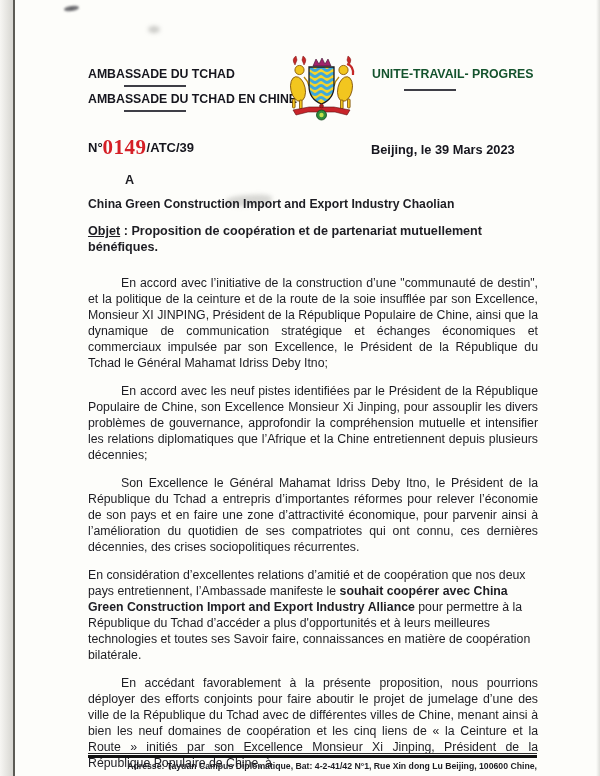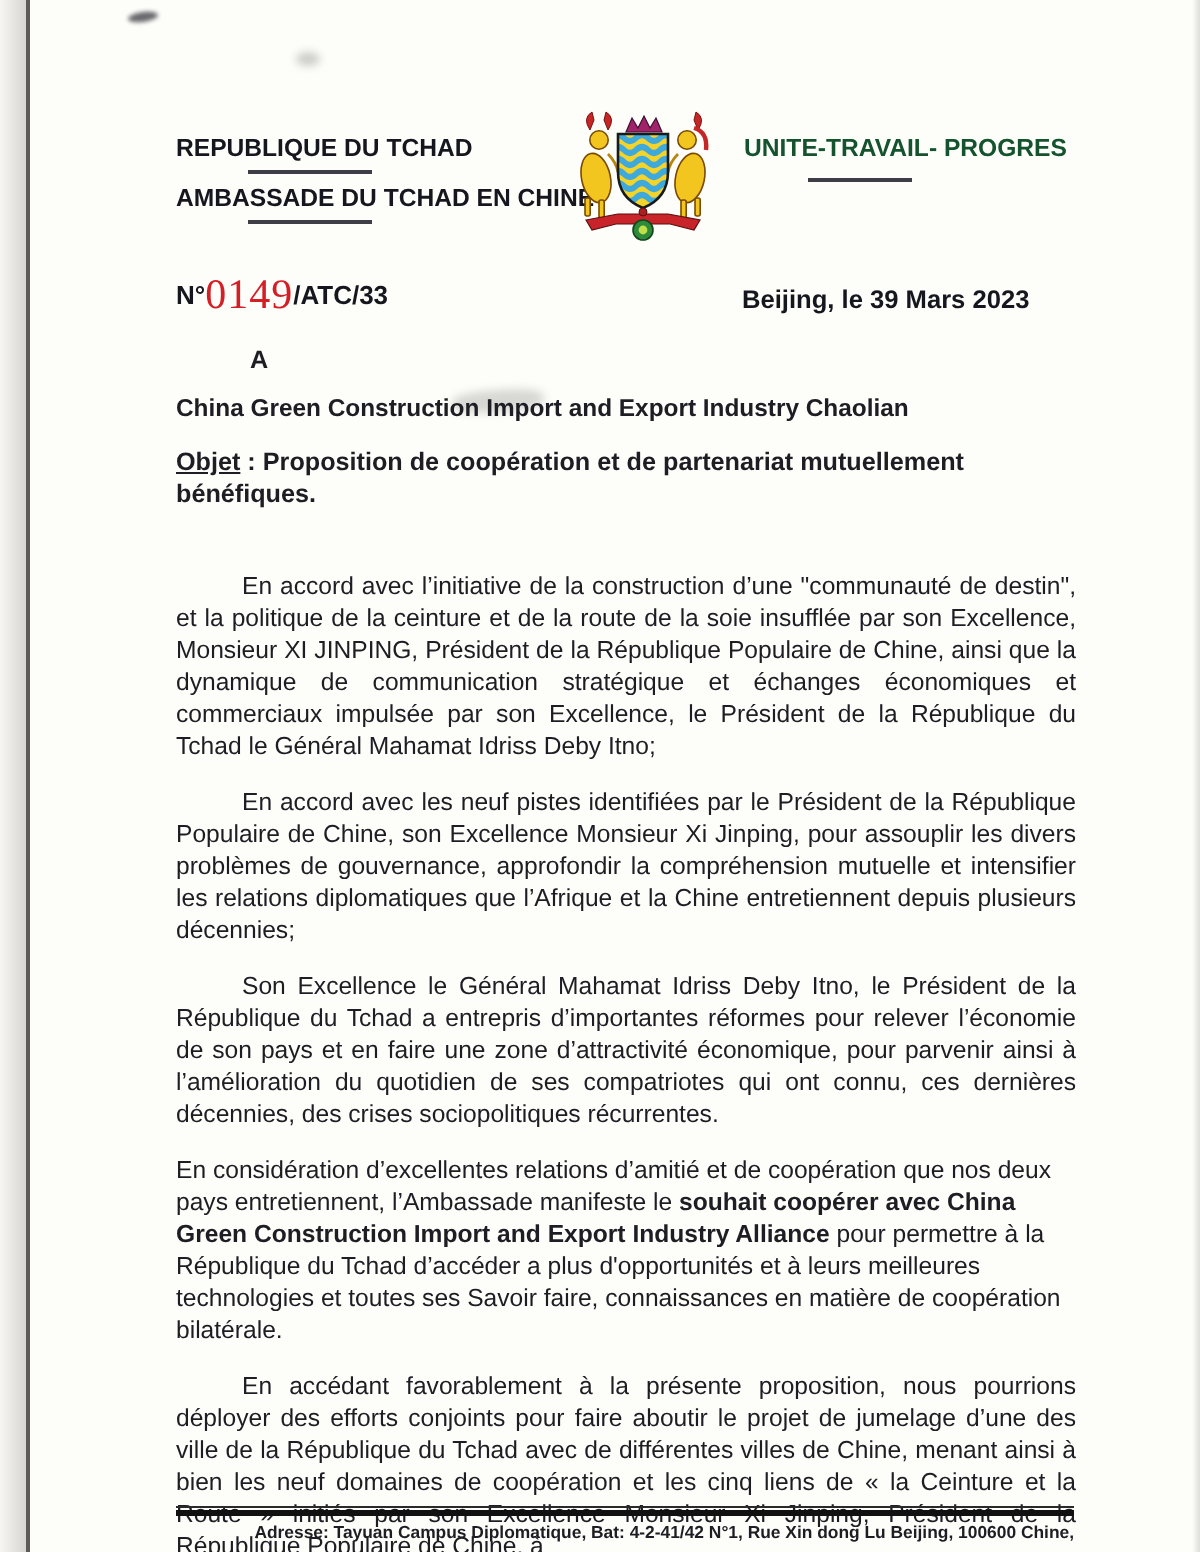--- a/index.html
+++ b/index.html
@@ -28,33 +28,33 @@
 
   
   .hdr-left  { position:absolute; left:88px; top:67px; font-weight:bold; font-size:12.3px; color:#16161e; }
   .hdr-left .rule  { width:62px; height:2px; background:#3e3e46; margin:4px 0 5px 36px; }
   .emblem    { position:absolute; left:281px; top:55px; width:82px; height:72px; }
   .hdr-right { position:absolute; left:372px; top:67px; font-weight:bold; font-size:12.3px; color:#14532d; }
   .hdr-right .rule { width:52px; height:2px; background:#3e3e46; margin:8px 0 0 32px; }
 
   
   .ref { position:absolute; left:88px; top:135px; font-weight:bold; font-size:13px; color:#16161e; }
-  .ref .num { font-family:"Liberation Serif", serif; font-weight:normal;
+  .ref .num { font-family:"Liberation Serif", serif; font-weight:bold;
               font-size:21px; color:#d51f26; letter-spacing:.5px; vertical-align:-2px; }
   .dateline { position:absolute; left:371px; top:142px; font-weight:bold; font-size:12.8px; color:#16161e; }
 
   
   .content { position:absolute; left:88px; top:172px; width:450px;
              font-size:12.3px; line-height:16px; color:#1d1d23; }
   .salutation { font-weight:bold; font-size:12.6px; margin-left:37px; }
   .recipient  { margin-top:9px; font-weight:bold; font-size:12.2px; line-height:15px; }
   .subject    { margin-top:11px; font-weight:bold; font-size:12.6px; line-height:16px; }
   .subject-label { text-decoration:underline;text-align:right; }
   .content p { margin:12px 0 0 0; }
-  .content p.first { margin-top:30px; }
+  .content p.first { margin-top:20px; }
   .just { text-align:justify; }
   .ind  { text-indent:33px; }
   .content strong { font-weight:bold; }
 
   
   .footer-rule-thin  { position:absolute; left:88px; top:753px; width:449px; height:1px; background:#2a2a2a; }
   .footer-rule-thick { position:absolute; left:88px; top:755px; width:449px; height:3px; background:#111; }
   .footer-address { position:absolute; left:88px; top:761px; width:449px;
                     text-align:right; font-weight:bold; font-size:8.7px;
                     white-space:nowrap; color:#1d1d23; }
@@ -65,21 +65,21 @@
 <div class="page">
 
   <div class="scan-left"></div>
   <div class="scan-left-line"></div>
   <div class="scan-right"></div>
   <div class="smudge-a"></div>
   <div class="smudge-b"></div>
   <div class="smudge-c"></div>
 
   <div class="hdr-left">
-    <div>REPUBLIQUE DU TCHAD</div>
+    <div>AMBASSADE DU TCHAD</div>
     <div class="rule"></div>
     <div>AMBASSADE DU TCHAD EN CHINE</div>
     <div class="rule"></div>
   </div>
 
   <div class="emblem">
     <svg width="82" height="72" viewBox="0 0 82 72" xmlns="http://www.w3.org/2000/svg">
 
       <path d="M32,11 L35,4 L38,9 L41,3 L44,9 L47,4 L50,11 Z" fill="#a1246b" stroke="#3a1030" stroke-width="0.6"></path>
 
@@ -124,21 +124,21 @@
       <circle cx="40.5" cy="60" r="5" fill="#2e8b3a" stroke="#14441c" stroke-width="0.8"></circle>
       <circle cx="40.5" cy="60" r="2.2" fill="#bfe04a"></circle>
     </svg>
   </div>
 
   <div class="hdr-right">
     <div>UNITE-TRAVAIL- PROGRES</div>
     <div class="rule"></div>
   </div>
 
-  <div class="ref"><span>N°</span><span class="num">0149</span><span>/ATC/33</span></div>
+  <div class="ref"><span>N°</span><span class="num">0149</span><span>/ATC/39</span></div>
   <div class="dateline">Beijing, le 39 Mars 2023</div>
 
   <div class="content">
     <div class="salutation">A</div>
 
     <div class="recipient">
       <div>China Green Construction Import and Export Industry Chaolian</div>
     </div>
 
     <div class="subject"><span class="subject-label">Objet</span><span> : </span><span>Proposition de coopération et de partenariat mutuellement bénéfiques.</span></div>

